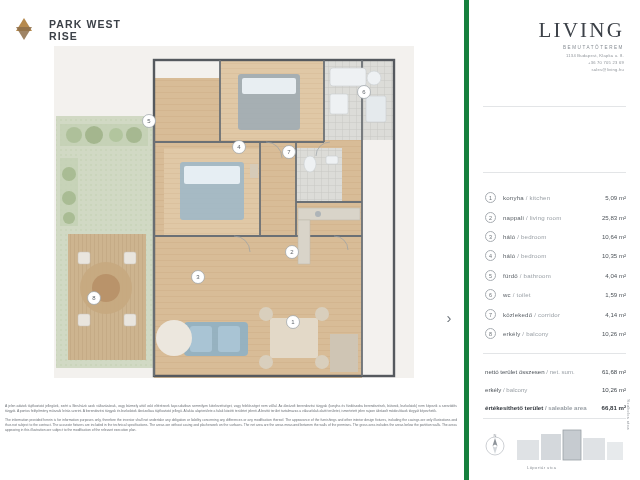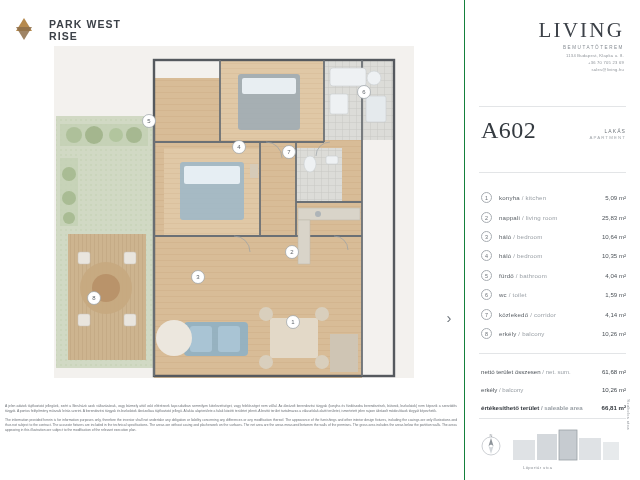--- a/index.html
+++ b/index.html
@@ -72,21 +72,21 @@
     text-align: justify;
   }
   .legal p { margin: 0 0 4px 0; }
 
   
   .panel {
     position: absolute;
     right: 0; top: 0;
     width: 176px; height: 480px;
     background: #ffffff;
-    border-left: 1px solid #15803d;
+    border-left: 5px solid #15803d;
   }
   .panel-inner { position: relative; width: 100%; height: 100%; }
 
   .living-logo {
     position: absolute;
     right: 16px; top: 18px;
     text-align: right;
   }
   .living-word {
     font-family: "Liberation Serif", serif;
@@ -388,27 +388,20 @@
       </div>
 
       <div class="living-addr">
         <div>1134 Budapest, Klapka u. 8.</div>
         <div>+36 70 705 23 69</div>
         <div>sales@living.hu</div>
       </div>
 
       <div class="panel-divider d1"></div>
 
-      <div class="unit-row">
-        <div class="unit-code">A602</div>
-        <div class="unit-labels">
-          <div class="unit-label-hu">LAKÁS</div>
-          <div class="unit-label-en">APARTMENT</div>
-        </div>
-      </div>
 
       <div class="panel-divider d2"></div>
 
       <div class="rooms">
         <div class="room">
           <div class="room-num">1</div>
           <div class="room-name"><span>konyha</span><span class="en"> / </span><span class="en">kitchen</span></div>
           <div class="room-area">5,09 m²</div>
         </div>
         <div class="room">

